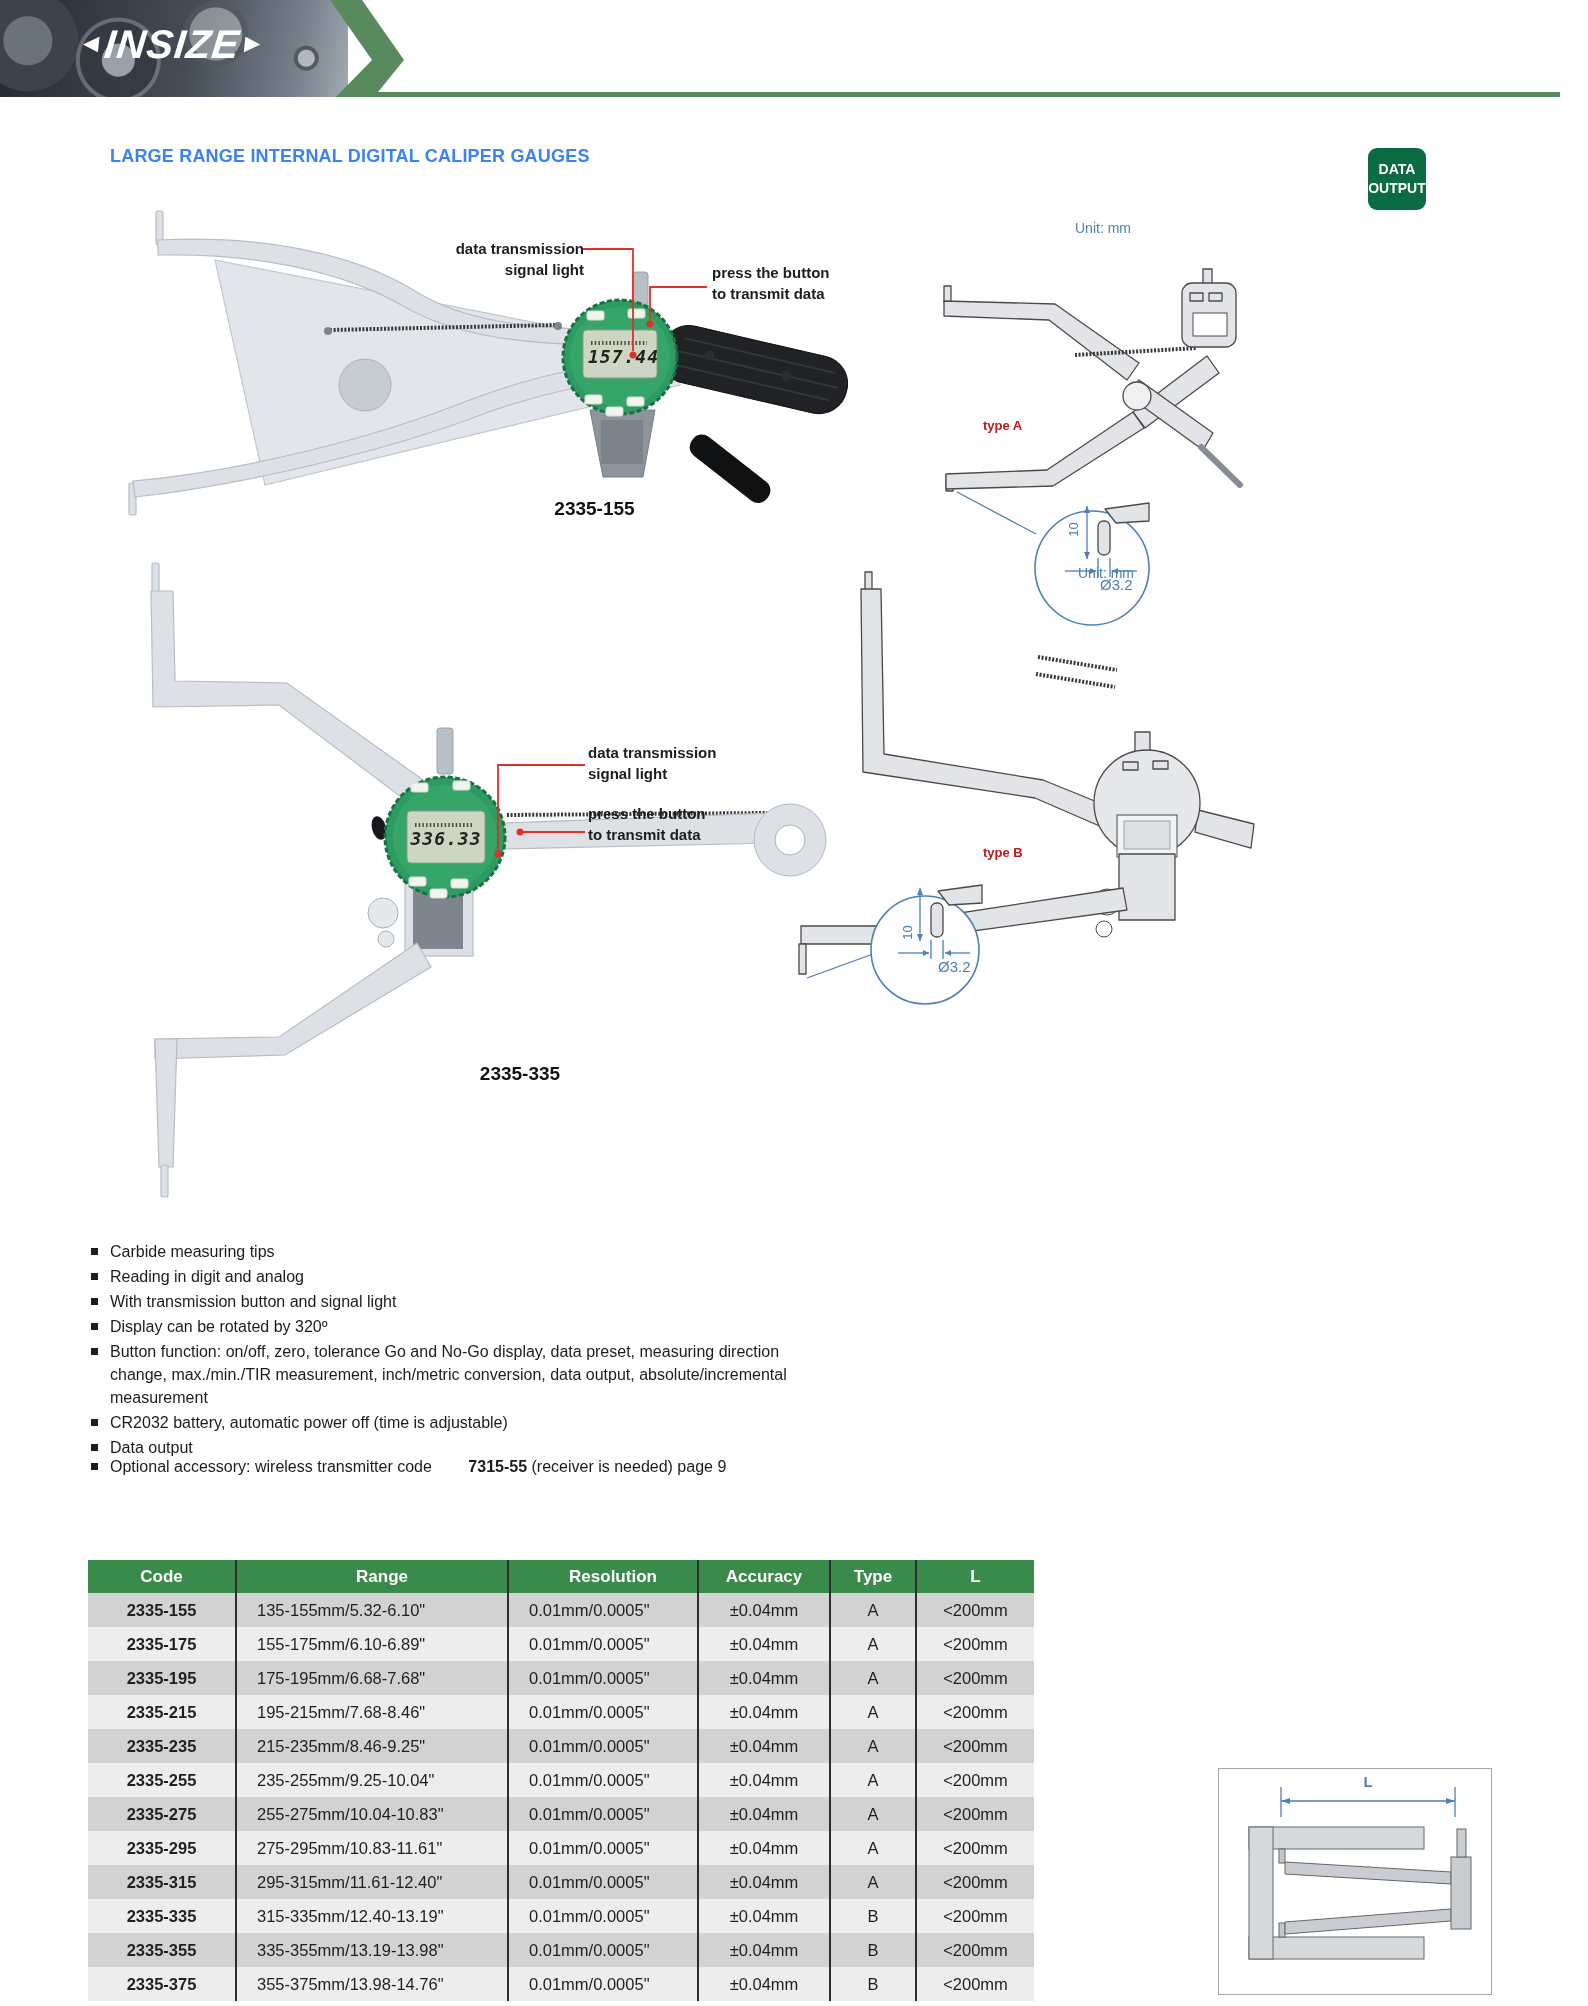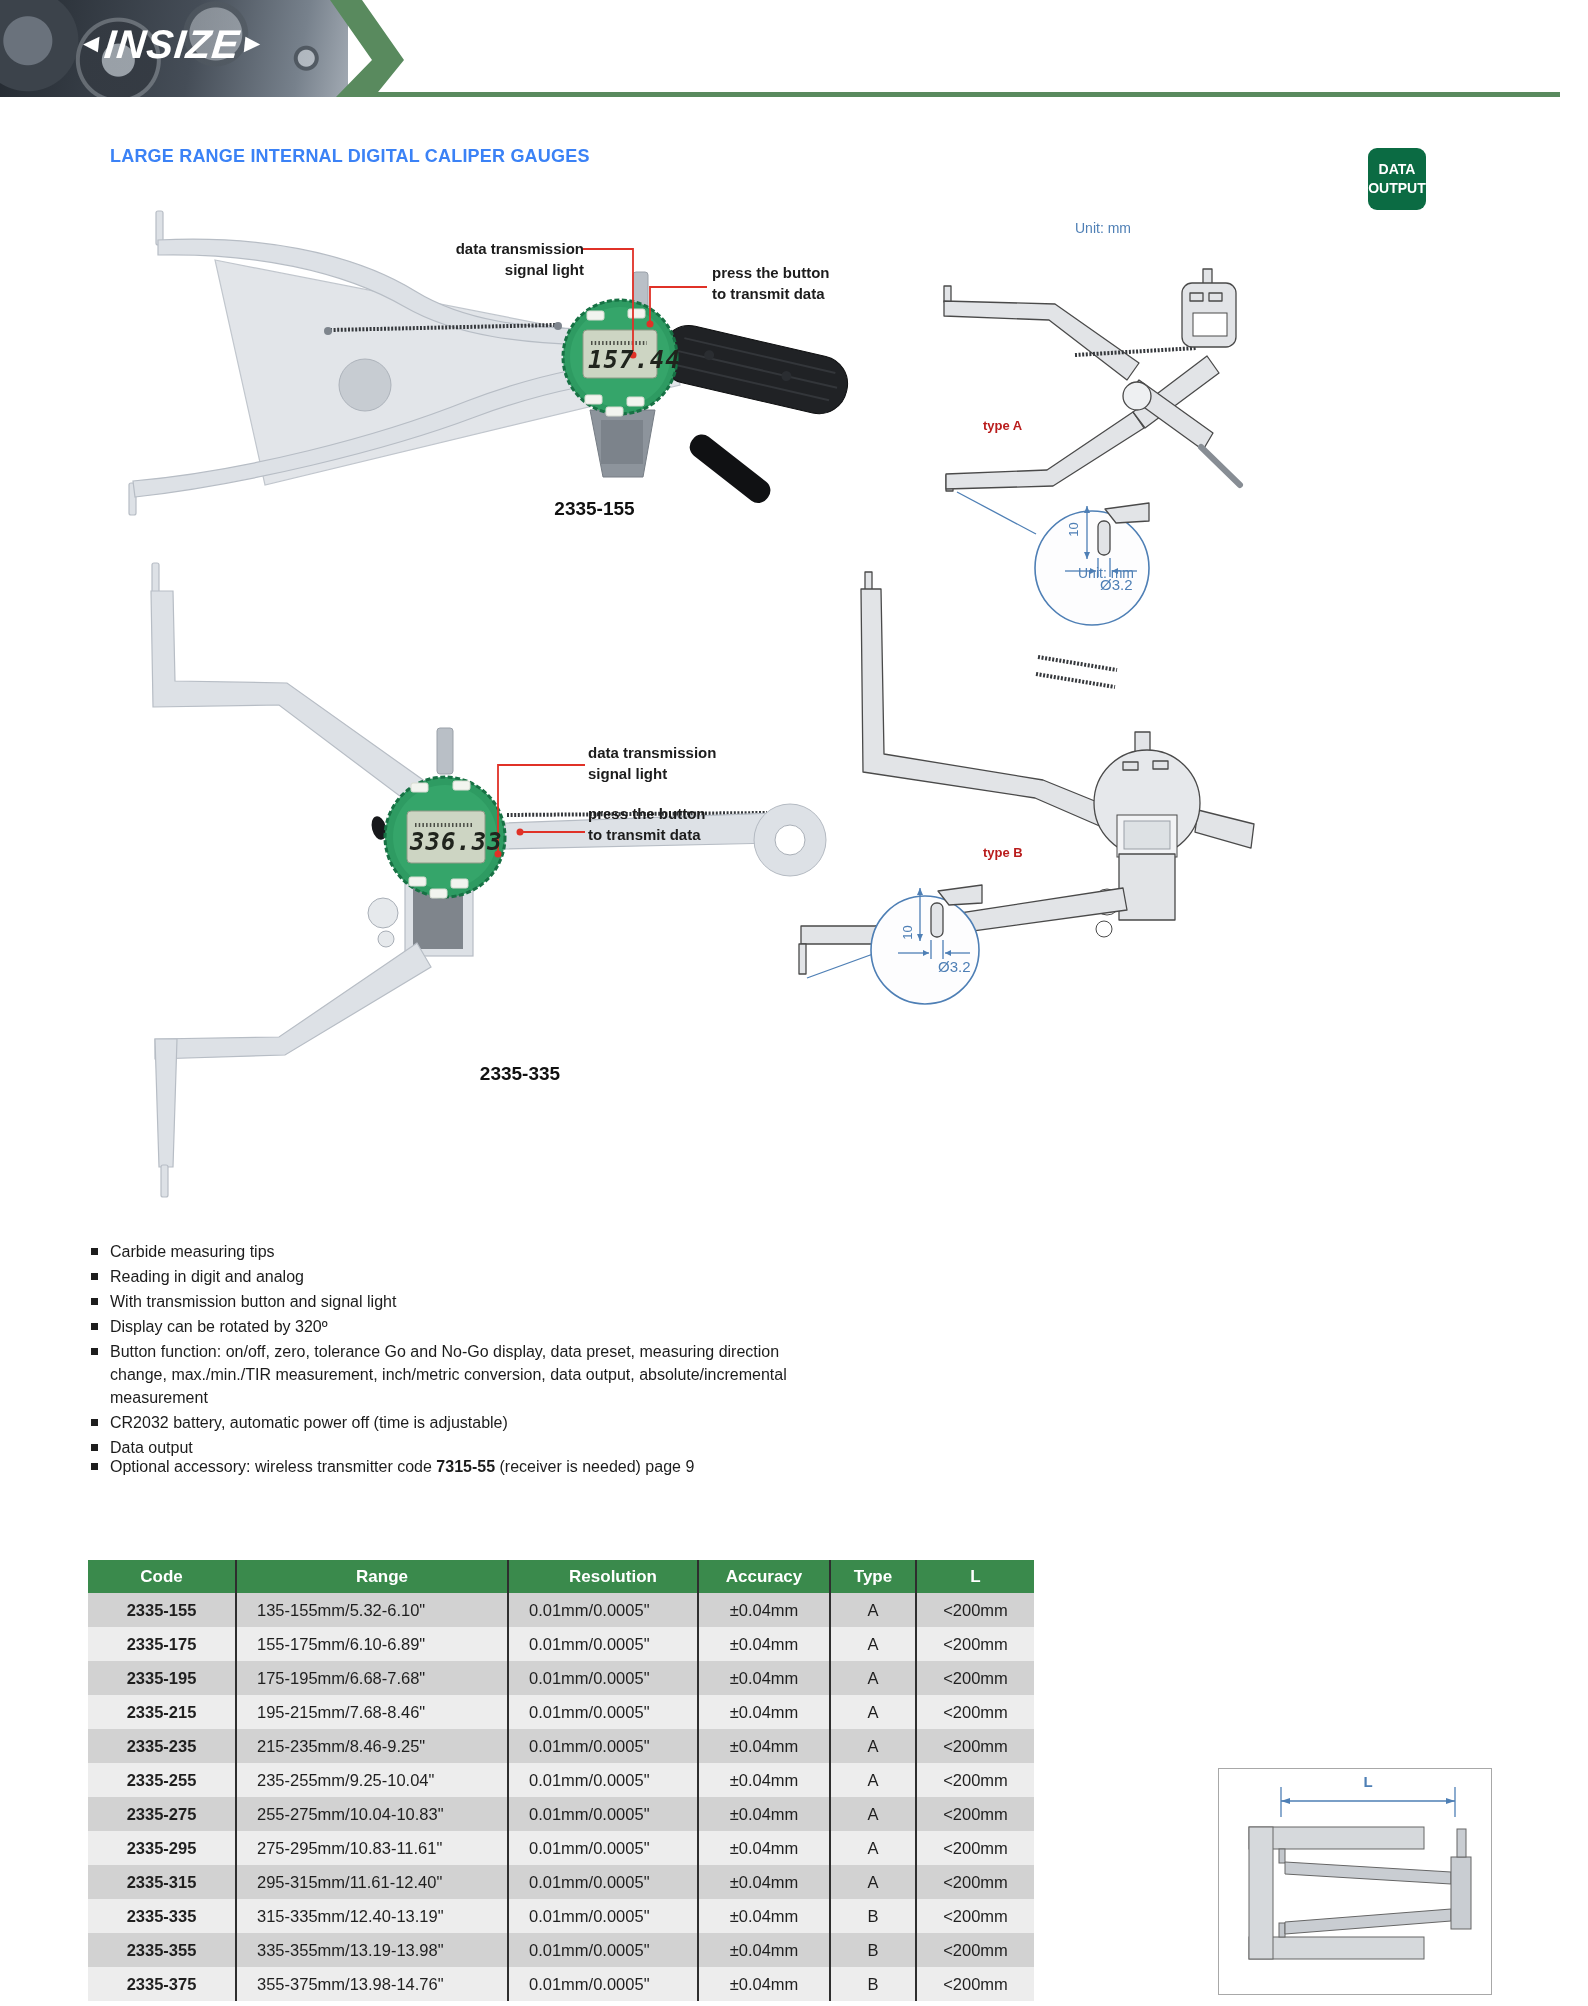--- a/index.html
+++ b/index.html
@@ -29,36 +29,36 @@
   
   .ann{position:absolute;font-size:15px;line-height:21px;color:#1c1c1c;z-index:5;font-weight:bold;}
   .ann.r{text-align:right;}
   .fig-label{position:absolute;font-size:19px;font-weight:bold;color:#111;text-align:center;z-index:5;}
   .unit{position:absolute;font-size:14px;z-index:5;}
   .typelab{position:absolute;font-size:13px;font-weight:bold;color:#b91c1c;z-index:5;}
   .dim{position:absolute;font-size:13px;z-index:6;white-space:nowrap;}
   .dim.rot{transform:rotate(-90deg);transform-origin:center;}
   .dia{position:absolute;font-size:15px;z-index:6;white-space:nowrap;}
   .lcd{position:absolute;font-family:"DejaVu Sans Mono",monospace;font-style:italic;font-weight:bold;
-    font-size:24px;letter-spacing:1px;color:#20241d;z-index:5;text-align:center;}
+    font-size:18px;letter-spacing:1px;color:#20241d;z-index:5;text-align:center;}
 
   svg{position:absolute;overflow:visible;}
   .arm{fill:#dde1e6;stroke:#b7bdc5;stroke-width:1.2;}
   .line-part{fill:#e2e4e7;stroke:#4a4a4a;stroke-width:1.3;stroke-linejoin:round;}
   .spring{stroke:#35383c;stroke-width:4;stroke-dasharray:2 1.6;fill:none;}
   .leader{stroke:#e03127;stroke-width:1.8;fill:none;}
   .blue{stroke:#4e7fb5;stroke-width:1.3;fill:none;}
   .bluef{fill:#4e7fb5;stroke:none;}
 
   
   .features{position:absolute;left:88px;top:1240px;width:700px;margin:0;padding:0;list-style:none;}
   .features li,.feat-last{position:relative;font-size:16px;line-height:23px;padding-left:22px;margin:0 0 2px 0;}
   .features li::before,.feat-last::before{content:"";position:absolute;left:3px;top:8px;width:7px;height:7px;background:#1d1d1d;}
   .feat-last{position:absolute;left:88px;top:1455px;width:760px;}
-  .bold{font-weight:bold;}
+  .bold{font-weight:bold;margin-left:32px;}
 
   
   .spec{position:absolute;left:88px;top:1560px;width:946px;border-collapse:collapse;table-layout:fixed;}
   .spec th{background:#3a8a4c;color:#fff;font-size:17px;font-weight:bold;height:33px;padding:0;}
   .spec td{font-size:16.5px;height:34px;padding:0;color:#1f1f1f;}
   .spec th+th,.spec td+td{border-left:2px solid #2e2e2e;}
   .spec tbody tr:nth-child(odd){background:#d2d2d2;}
   .spec tbody tr:nth-child(even){background:#ededed;}
   .spec th:nth-child(1){text-align:center;}
   .spec th:nth-child(2),.spec th:nth-child(3){text-align:center;padding-left:20px;}

